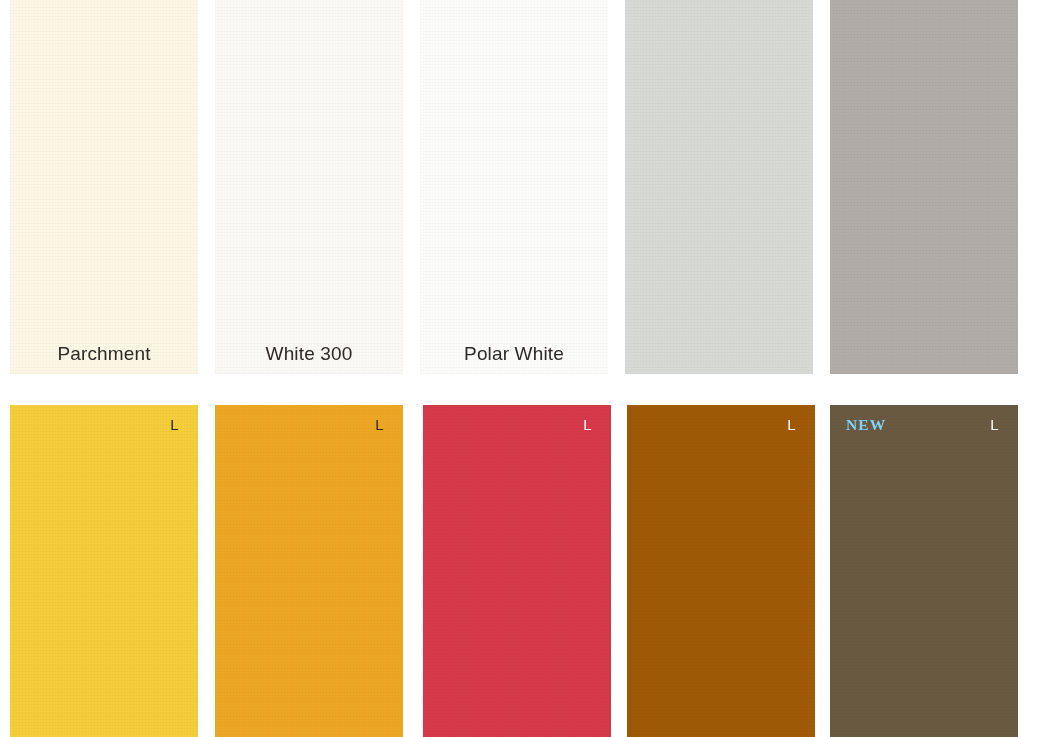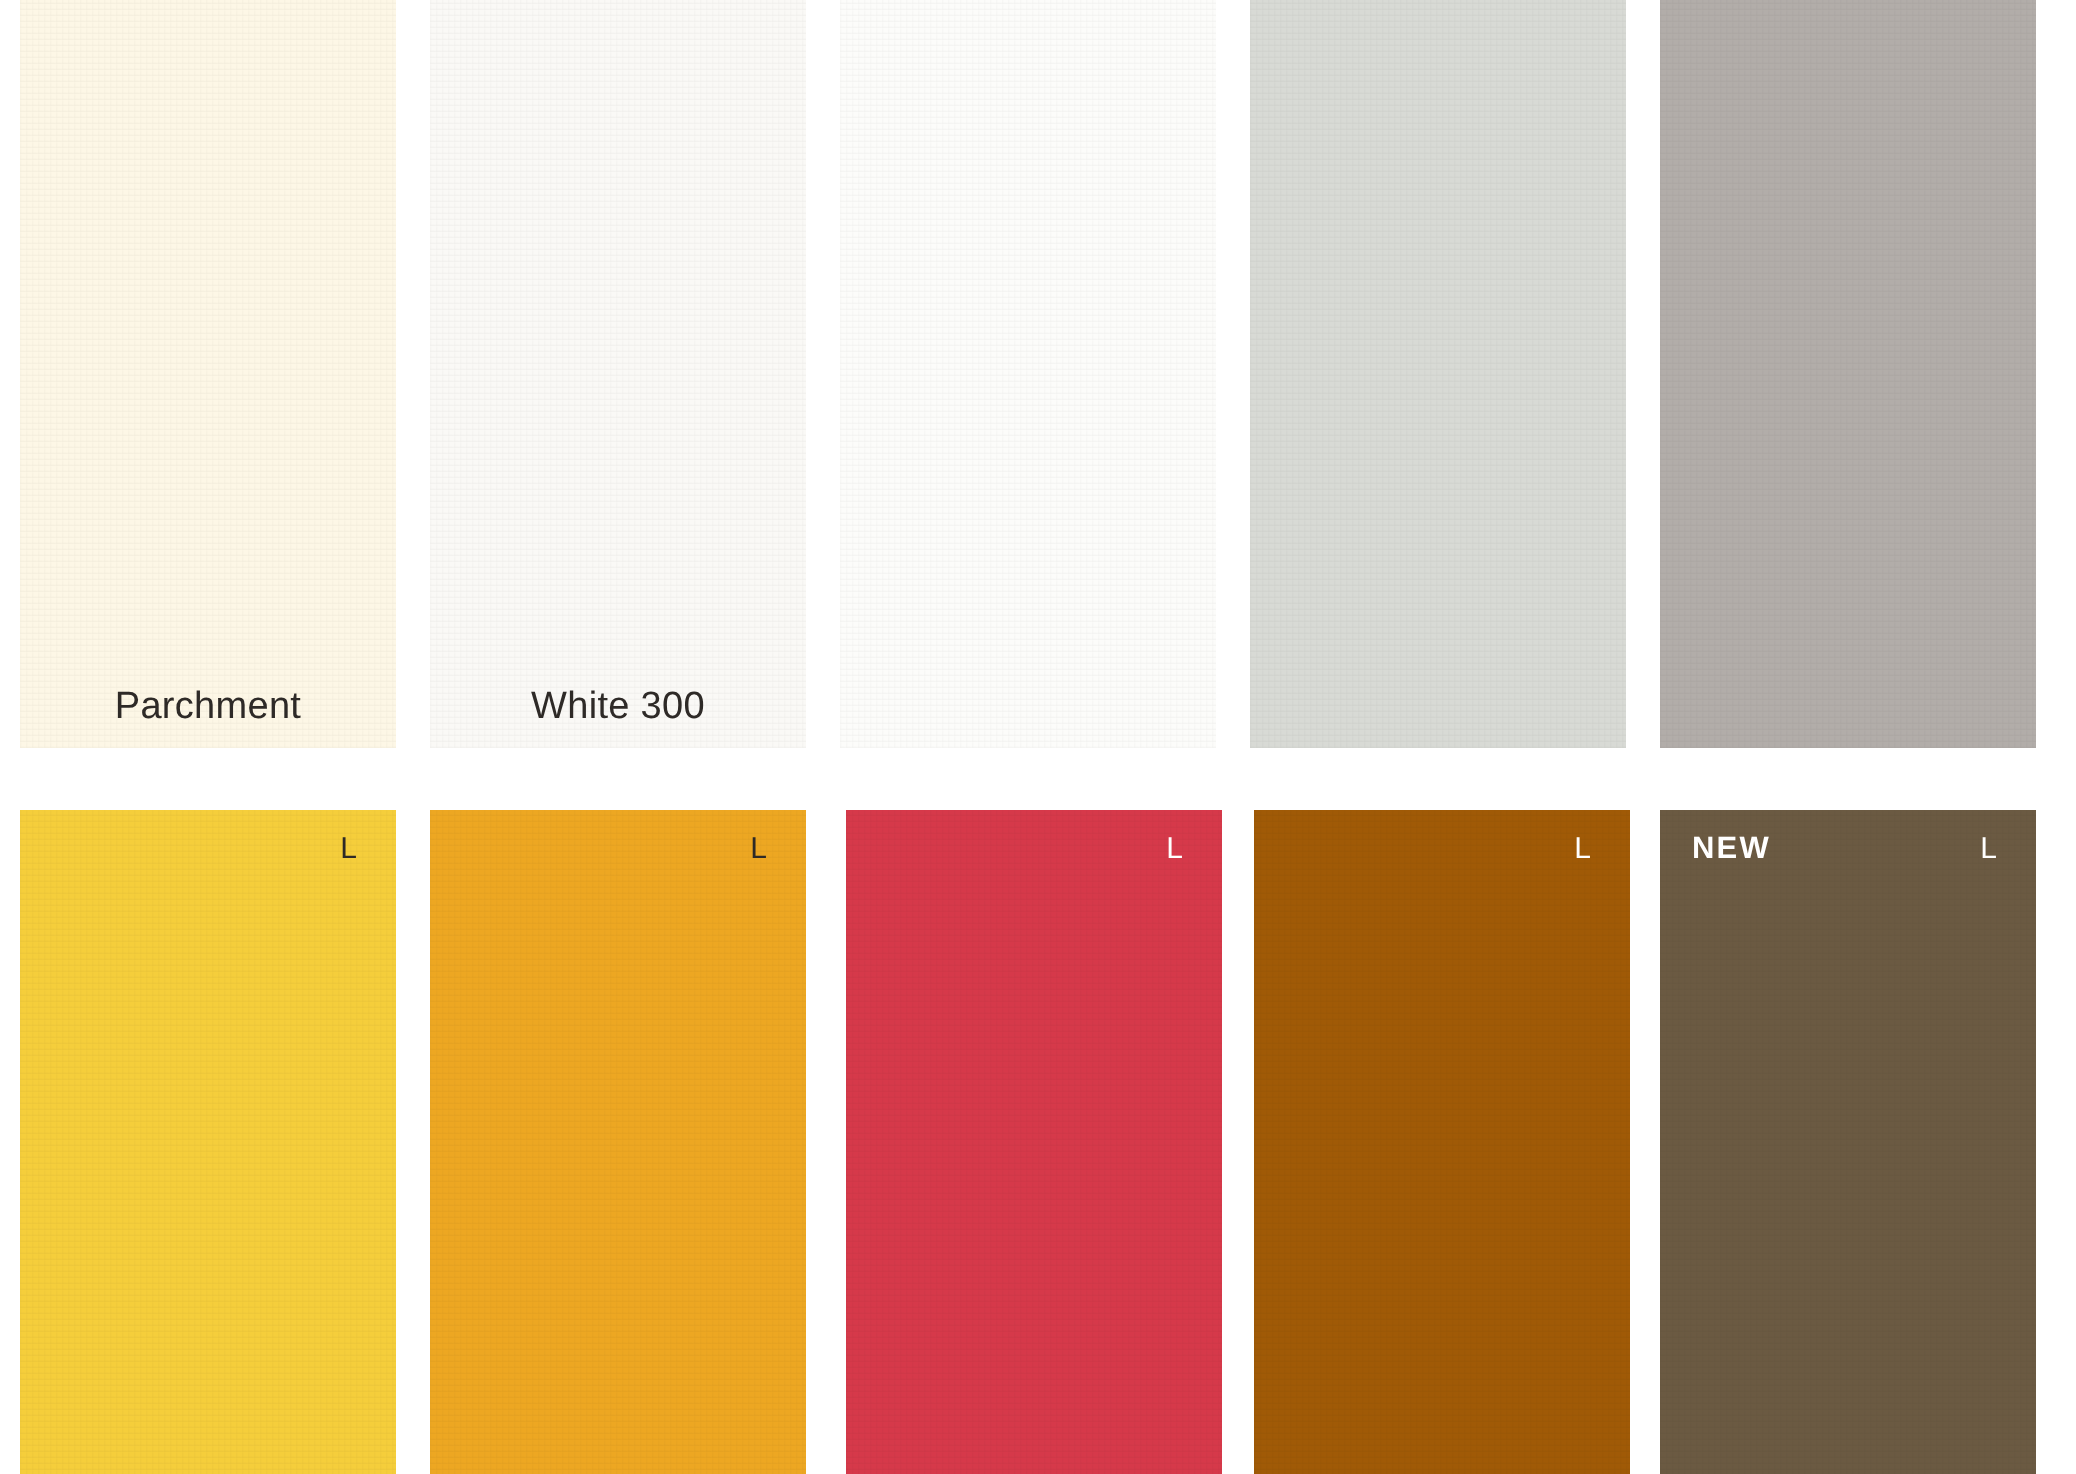--- a/index.html
+++ b/index.html
@@ -87,20 +87,21 @@
 <div class="swatch row-1" style="left: 10px; top: -40px; width: 188px; height: 390px; background: rgb(253, 247, 230);">
       <div class="swatch-texture"></div>
       <div class="swatch-name" style="color: rgb(46, 42, 39);">Parchment</div>
     </div>
     <div class="swatch row-1" style="left: 215px; top: -40px; width: 188px; height: 390px; background: rgb(250, 249, 246);">
       <div class="swatch-texture"></div>
       <div class="swatch-name" style="color: rgb(46, 42, 39);">White 300</div>
     </div>
     <div class="swatch row-1" style="left: 420px; top: -40px; width: 188px; height: 390px; background: rgb(252, 252, 250);">
       <div class="swatch-texture"></div>
+      <div class="swatch-name" style="color: rgb(46, 42, 39);">Polar White</div>
     </div>
     <div class="swatch row-1" style="left: 625px; top: -40px; width: 188px; height: 390px; background: rgb(216, 218, 213);">
       <div class="swatch-texture"></div>
     </div>
     <div class="swatch row-1" style="left: 830px; top: -40px; width: 188px; height: 390px; background: rgb(178, 173, 169);">
       <div class="swatch-texture"></div>
     </div>
     <div class="swatch row-2" style="left: 10px; top: 381px; width: 188px; height: 396px; background: rgb(245, 206, 59);">
       <div class="swatch-texture"></div>
       <div class="swatch-finish" style="color: rgb(46, 42, 39);">L</div>
@@ -112,16 +113,16 @@
     <div class="swatch row-2" style="left: 423px; top: 381px; width: 188px; height: 396px; background: rgb(214, 57, 74);">
       <div class="swatch-texture"></div>
       <div class="swatch-finish" style="color: rgb(255, 255, 255);">L</div>
     </div>
     <div class="swatch row-2" style="left: 627px; top: 381px; width: 188px; height: 396px; background: rgb(160, 90, 6);">
       <div class="swatch-texture"></div>
       <div class="swatch-finish" style="color: rgb(255, 255, 255);">L</div>
     </div>
     <div class="swatch row-2" style="left: 830px; top: 381px; width: 188px; height: 396px; background: rgb(107, 90, 66);">
       <div class="swatch-texture"></div>
-      <div class="swatch-new-badge" style="color: #ffffff;">NEW</div>
+      <div class="swatch-new-badge" style="color: #7dd3fc; font-family: Liberation Serif, serif;">NEW</div>
       <div class="swatch-finish" style="color: rgb(255, 255, 255);">L</div>
     </div>
   </div>
 
 </body></html>

